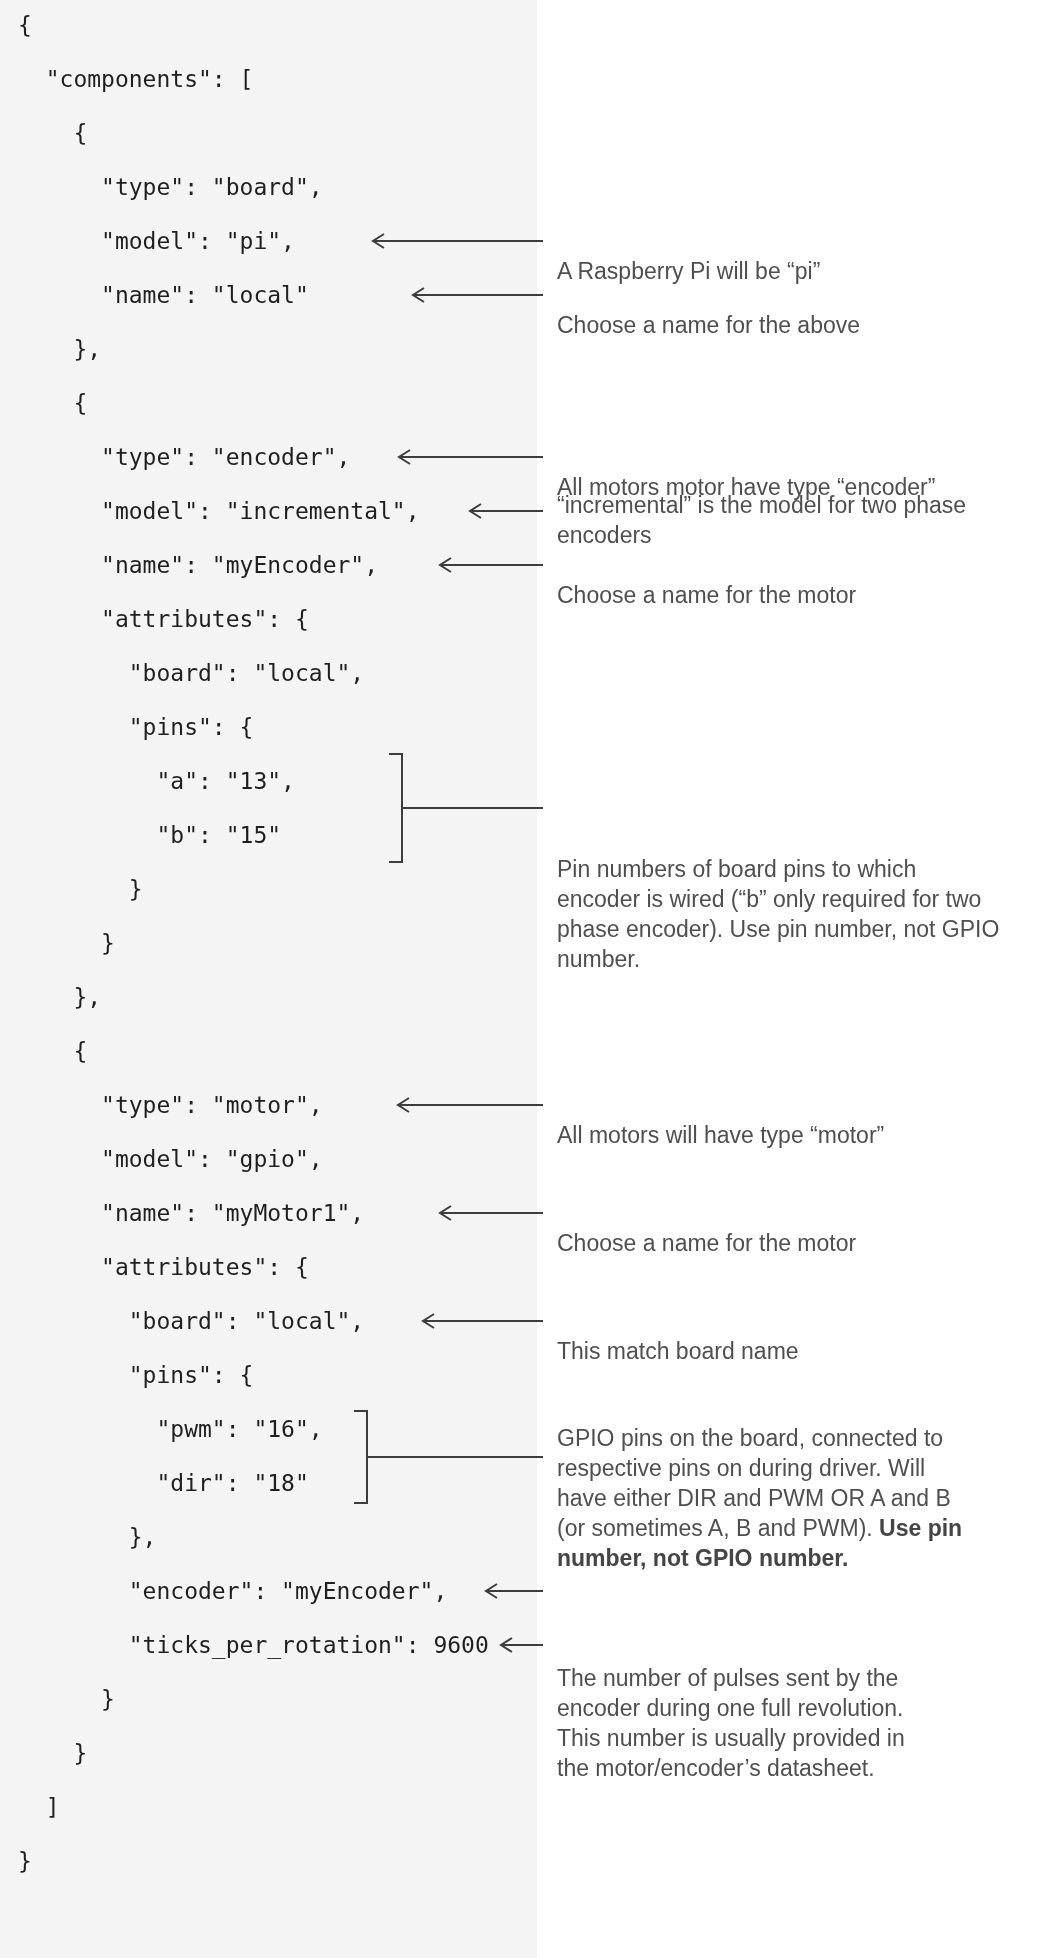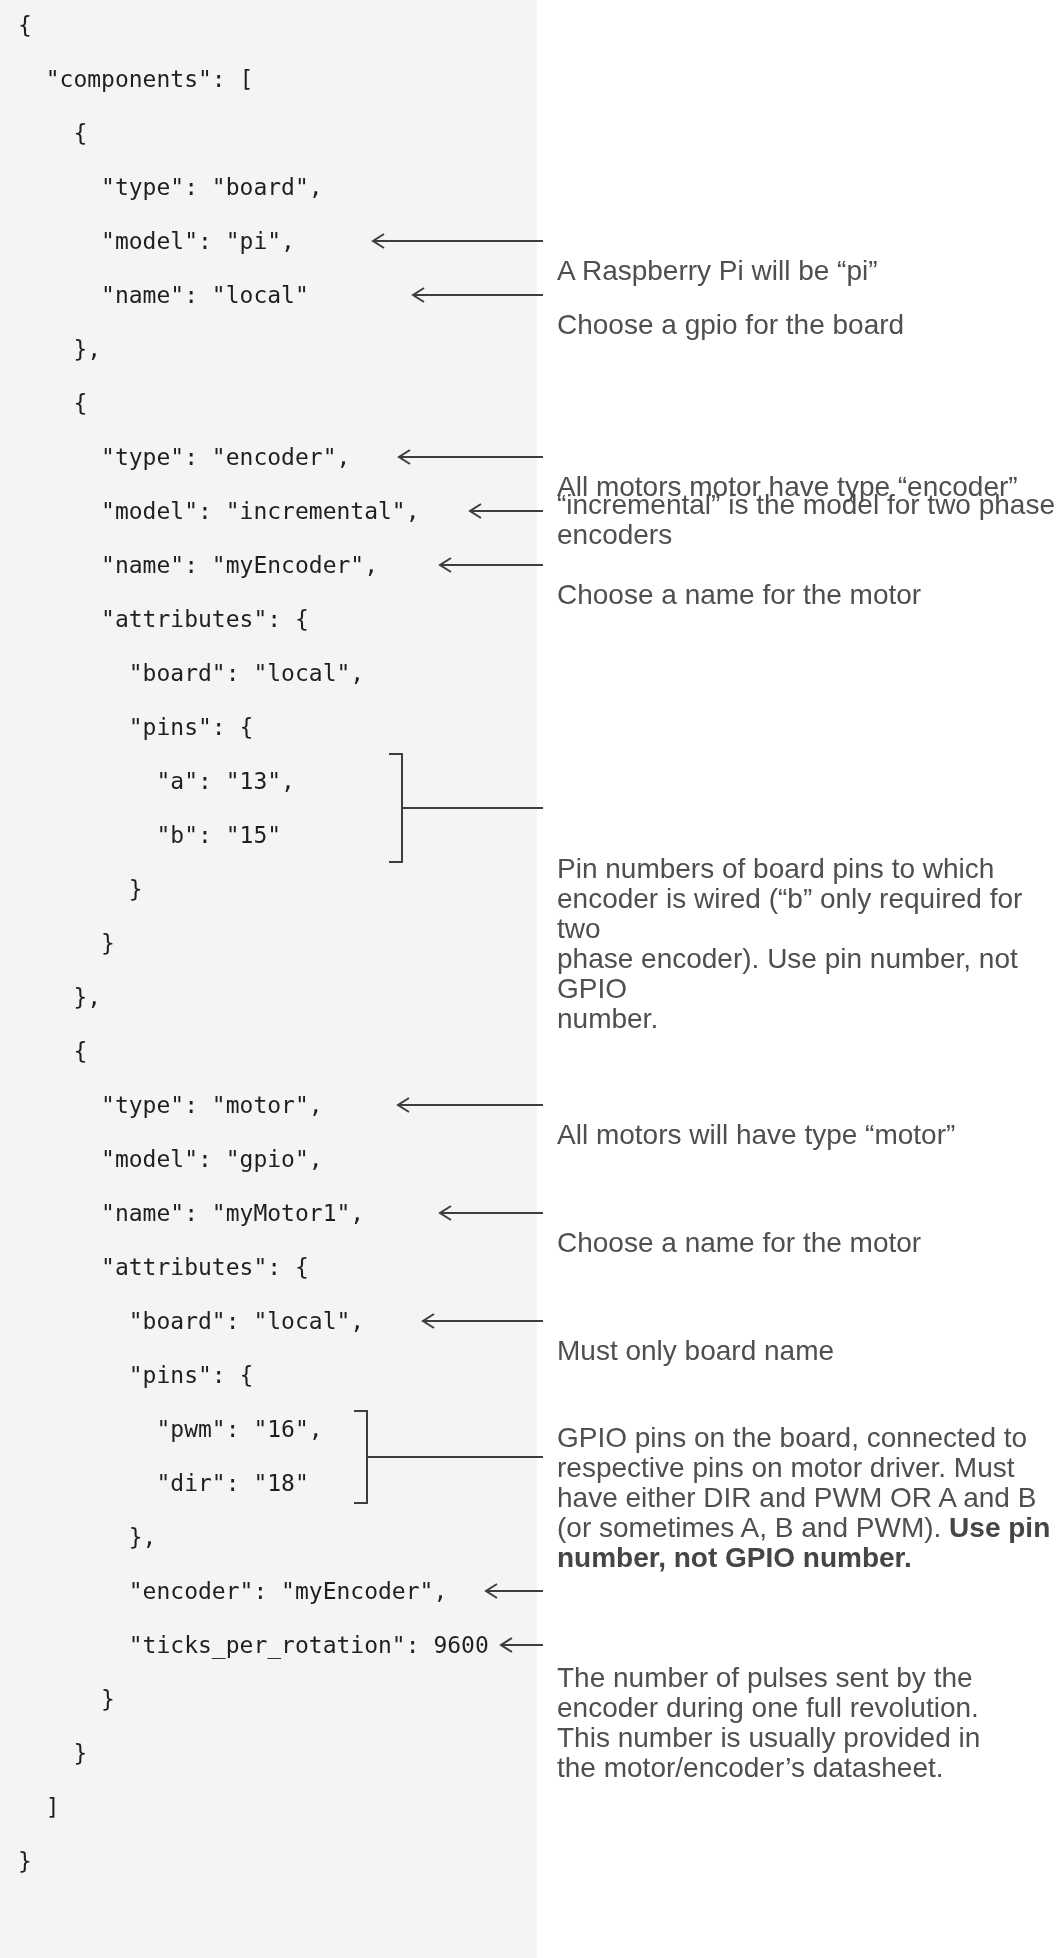--- a/index.html
+++ b/index.html
@@ -36,21 +36,21 @@
   }
   svg.overlay path {
     stroke: #3d3d3d;
     stroke-width: 2;
     fill: none;
   }
   .ann {
     position: absolute;
     left: 557px;
     width: 501px;
-    font-size: 28px;
+    font-size: 23px;
     line-height: 30px;
     color: #4f4f4f;
     white-space: pre-line;
   }
   .ann strong { font-weight: bold; color: #454545; }
 </style>
 </head>
 <body>
 
 <div class="canvas">
@@ -105,21 +105,21 @@
     <path d="M434,1314 L423,1321 L434,1328 M423,1321 L543,1321"></path>
     <path d="M354,1411 L367,1411 L367,1503 L354,1503 M367,1457 L543,1457"></path>
     <path d="M497,1584 L486,1591 L497,1598 M486,1591 L543,1591"></path>
     <path d="M512,1638 L501,1645 L512,1652 M501,1645 L543,1645"></path>
   </svg>
 
   <div class="ann" style="top:226px">
     <span>A Raspberry Pi will be “pi”</span>
   </div>
   <div class="ann" style="top:280px">
-    <span>Choose a gpio for the board</span>
+    <span>Choose a name for the above</span>
   </div>
   <div class="ann" style="top:442px">
     <span>All motors motor have type “encoder”</span>
   </div>
   <div class="ann" style="top:460px">
     <span>“incremental” is the model for two phase
 encoders</span>
   </div>
   <div class="ann" style="top:550px">
     <span>Choose a name for the motor</span>
@@ -130,25 +130,25 @@
 phase encoder). Use pin number, not GPIO
 number.</span>
   </div>
   <div class="ann" style="top:1090px">
     <span>All motors will have type “motor”</span>
   </div>
   <div class="ann" style="top:1198px">
     <span>Choose a name for the motor</span>
   </div>
   <div class="ann" style="top:1306px">
-    <span>Must only board name</span>
+    <span>This match board name</span>
   </div>
   <div class="ann" style="top:1393px">
     <span>GPIO pins on the board, connected to
-respective pins on motor driver. Must
+respective pins on during driver. Will
 have either DIR and PWM OR A and B
 (or sometimes A, B and PWM). </span><strong>Use pin
 number, not GPIO number.</strong>
   </div>
   <div class="ann" style="top:1633px">
     <span>The number of pulses sent by the
 encoder during one full revolution.
 This number is usually provided in
 the motor/encoder’s datasheet.</span>
   </div>

